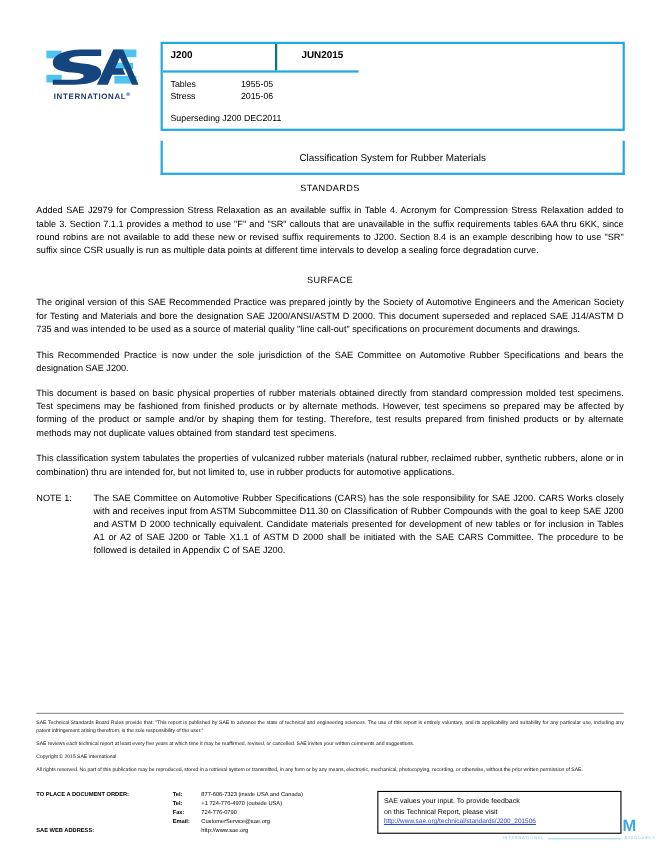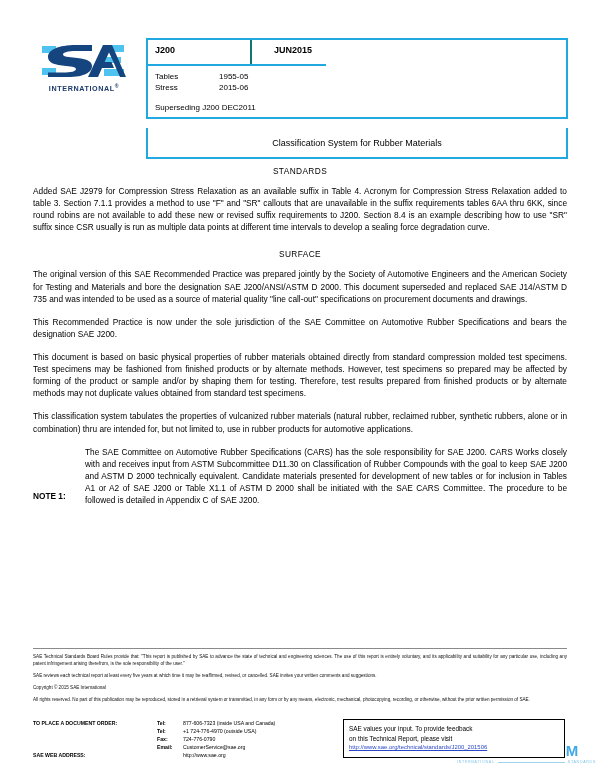--- a/index.html
+++ b/index.html
@@ -161,22 +161,21 @@
   .sec-head .num { display: inline-block; width: 22px; }
 
   .note {
     display: flex;
     font-size: 8.3px;
     line-height: 1.46;
     margin: 0 0 11px 0;
   }
   .note-label {
     flex: 0 0 52px;
-    font-weight: bold;
-    margin-top: 44px;
+    font-weight: normal;
   }
   .note-body {
     flex: 1 1 auto;
     text-align: justify;
   }
 
   
   .footer-rule {
     position: absolute;
     left: 33px;

